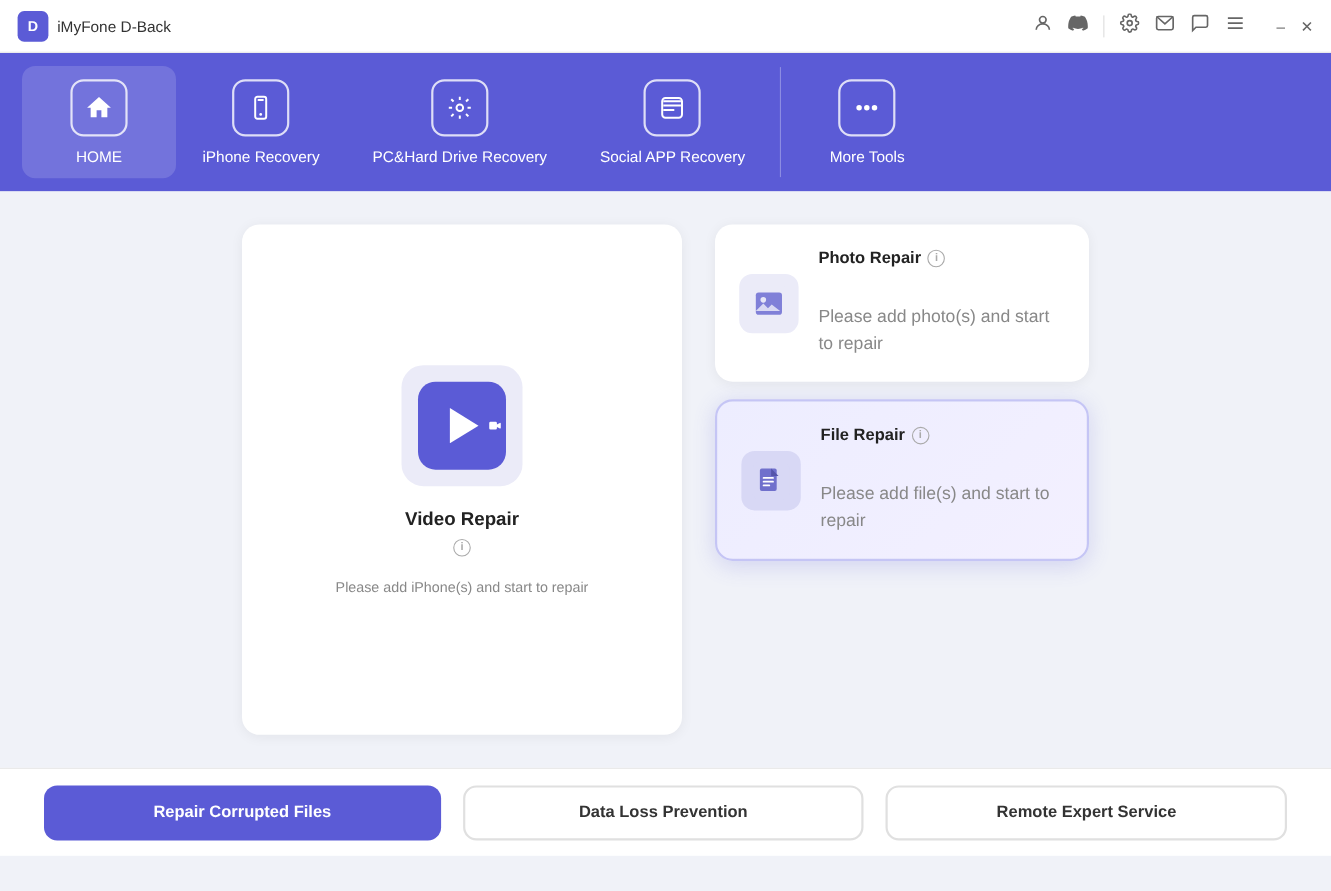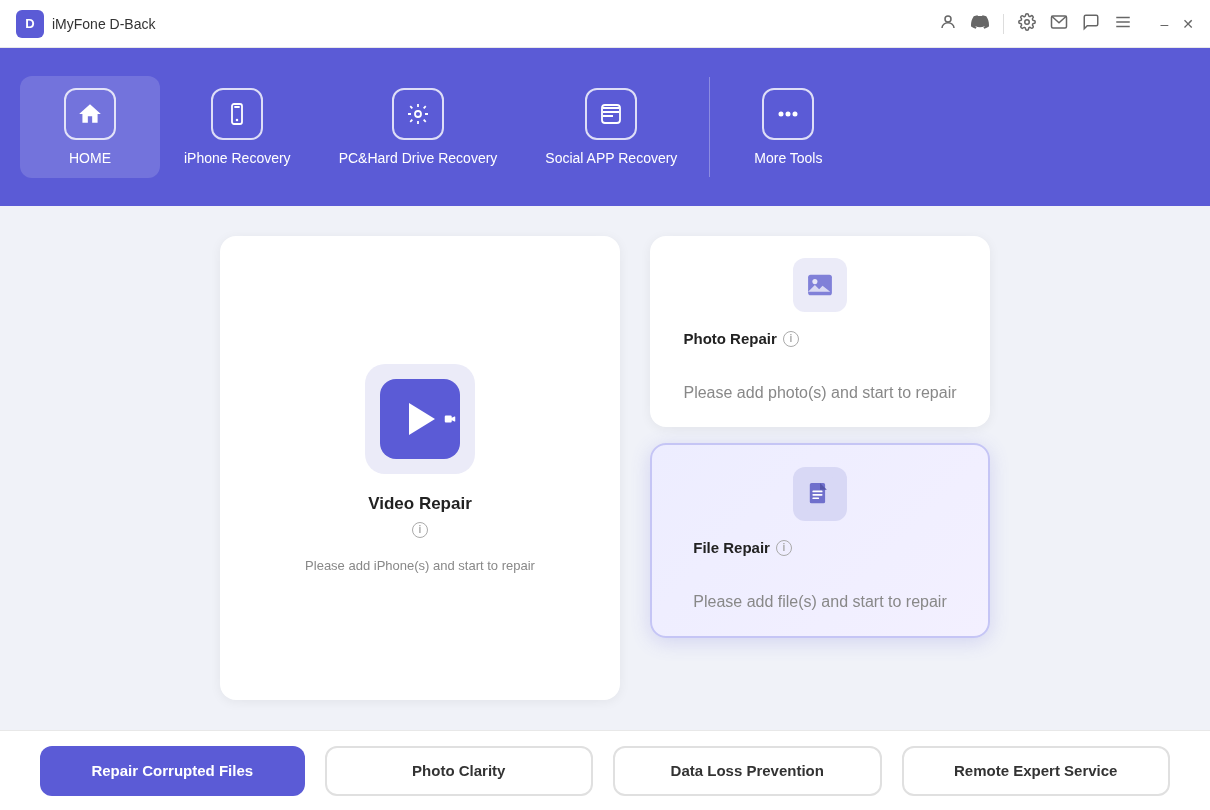--- a/index.html
+++ b/index.html
@@ -33,21 +33,21 @@
     .titlebar-icon {
       color: #666; font-size: 16px; cursor: pointer;
     }
     .titlebar-sep { width: 1px; height: 20px; background: #ddd; }
     .titlebar-controls { display: flex; gap: 14px; margin-left: 14px; }
     .titlebar-ctrl { color: #666; font-size: 14px; cursor: pointer; }
 
     
     .navbar {
       background: #5b5bd6;
-      height: 158px;
+      height: 126px;
       display: flex;
       align-items: center;
       padding: 0 20px;
     }
     .nav-item {
       display: flex; flex-direction: column; align-items: center; justify-content: center;
       color: white; cursor: pointer; padding: 12px 24px; gap: 10px;
       min-width: 140px;
     }
     .nav-item-active {
@@ -138,21 +138,20 @@
     }
     .card-small {
       background: white;
       border-radius: 16px;
       padding: 22px 22px;
       display: flex;
       align-items: center;
       gap: 18px;
       box-shadow: 0 2px 12px rgba(0,0,0,0.06);
       cursor: pointer;
-      flex-direction: column;
     }
     .card-small-selected {
       background: linear-gradient(135deg, #ededff, #f3f0ff);
       border: 2px solid #c5c5f5;
       box-shadow: 0 4px 20px rgba(91,91,214,0.2);
     }
     .card-icon-wrap {
       width: 54px; height: 54px;
       background: #ebebf8;
       border-radius: 12px;
@@ -366,16 +365,15 @@
           <div class="card-small-desc">Please add file(s) and start to repair</div>
         </div>
       </div>
 
     </div>
   </div>
 </div>
 
 <div class="bottombar">
   <button class="bottom-btn bottom-btn-active">Repair Corrupted Files</button>
-  <button class="bottom-btn bottom-btn-inactive">Photo Clarity</button>
   <button class="bottom-btn bottom-btn-inactive">Data Loss Prevention</button>
   <button class="bottom-btn bottom-btn-inactive">Remote Expert Service</button>
 </div>
 
 </body></html>

